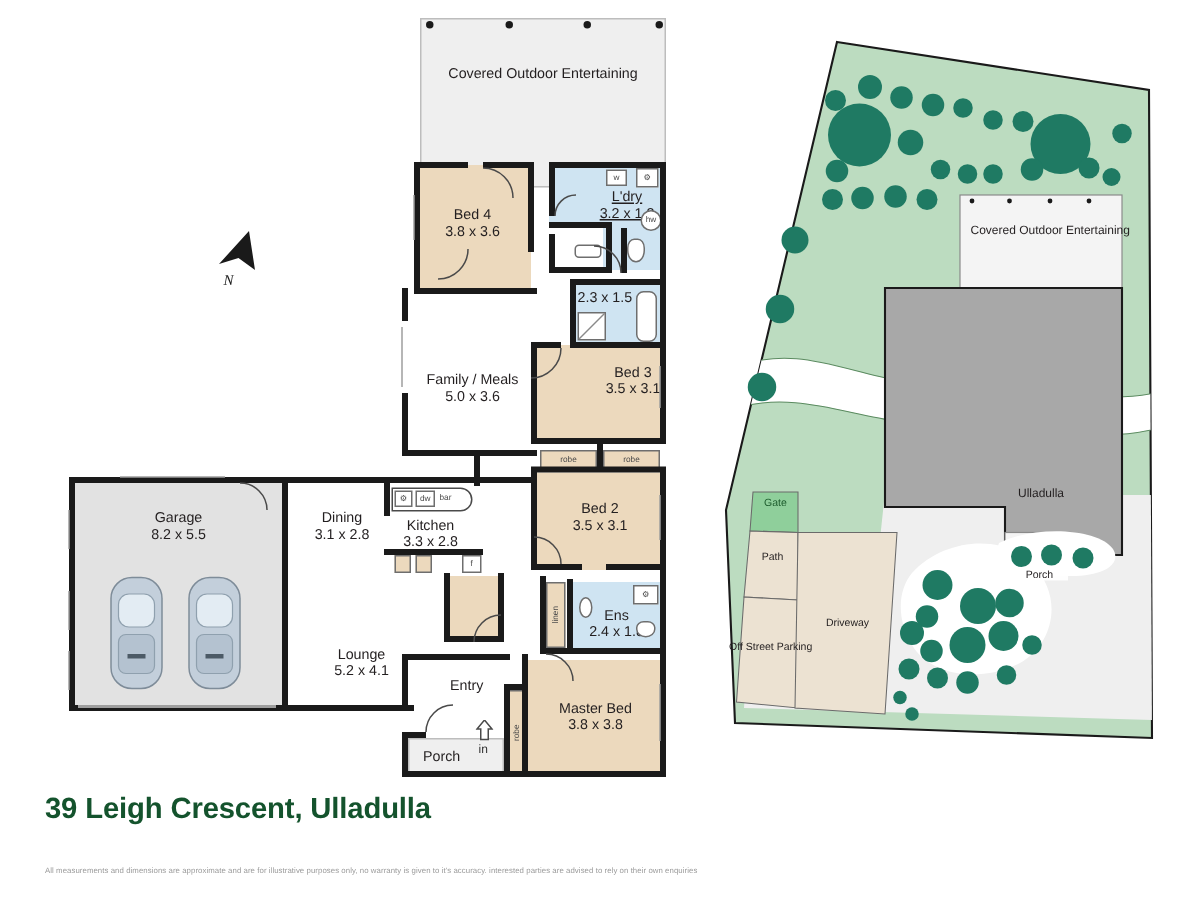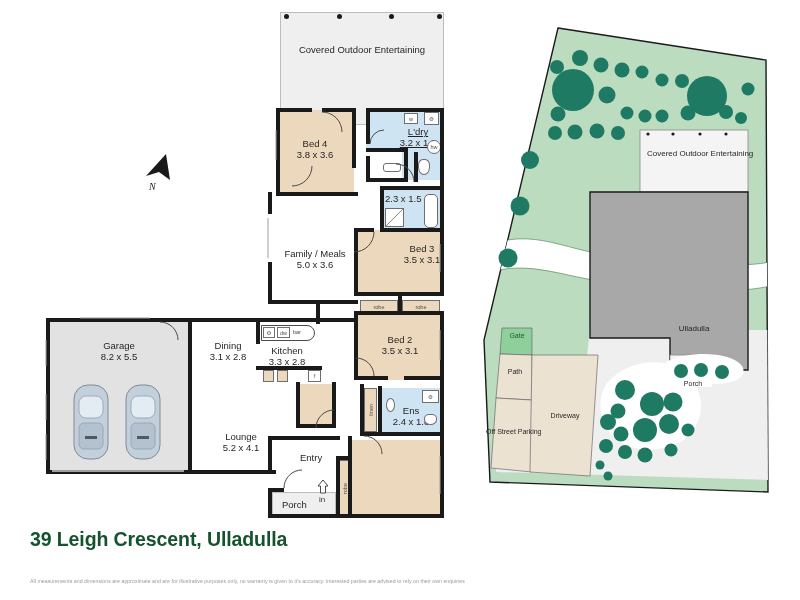--- a/index.html
+++ b/index.html
@@ -195,20 +195,24 @@
     </div>
     <div class="tagbox white" style="left:422px;top:390px;width:17px;height:13px;">⚙</div>
     <div class="tagbox white" style="left:386px;top:398px;width:9px;height:14px;border-radius:50%;"></div>
     <div class="tagbox white" style="left:424px;top:414px;width:13px;height:11px;border-radius:40% 40% 50% 50%;"></div>
 
     <div class="tagbox" style="left:364px;top:388px;width:13px;height:44px;">
       <span class="vert">linen</span>
     </div>
 
     <div class="rm fill-bed" style="left:352px;top:440px;width:90px;height:78px;"></div>
+    <div class="lbl" style="left:352px;top:468px;width:90px;">
+      <span class="nm">Master Bed</span>
+      <span class="dm">3.8 x 3.8</span>
+    </div>
 
     <div class="tagbox" style="left:338px;top:460px;width:13px;height:58px;">
       <span class="vert">robe</span>
     </div>
 
     <div class="rm fill-white" style="left:272px;top:440px;width:64px;height:52px;"></div>
     <div class="abs lbl-9" style="left:300px;top:452px;">Entry</div>
     <div class="rm fill-light" style="left:272px;top:492px;width:64px;height:26px;border:1px solid #bdbdbd;"></div>
     <div class="abs lbl-9" style="left:282px;top:499px;">Porch</div>
 

